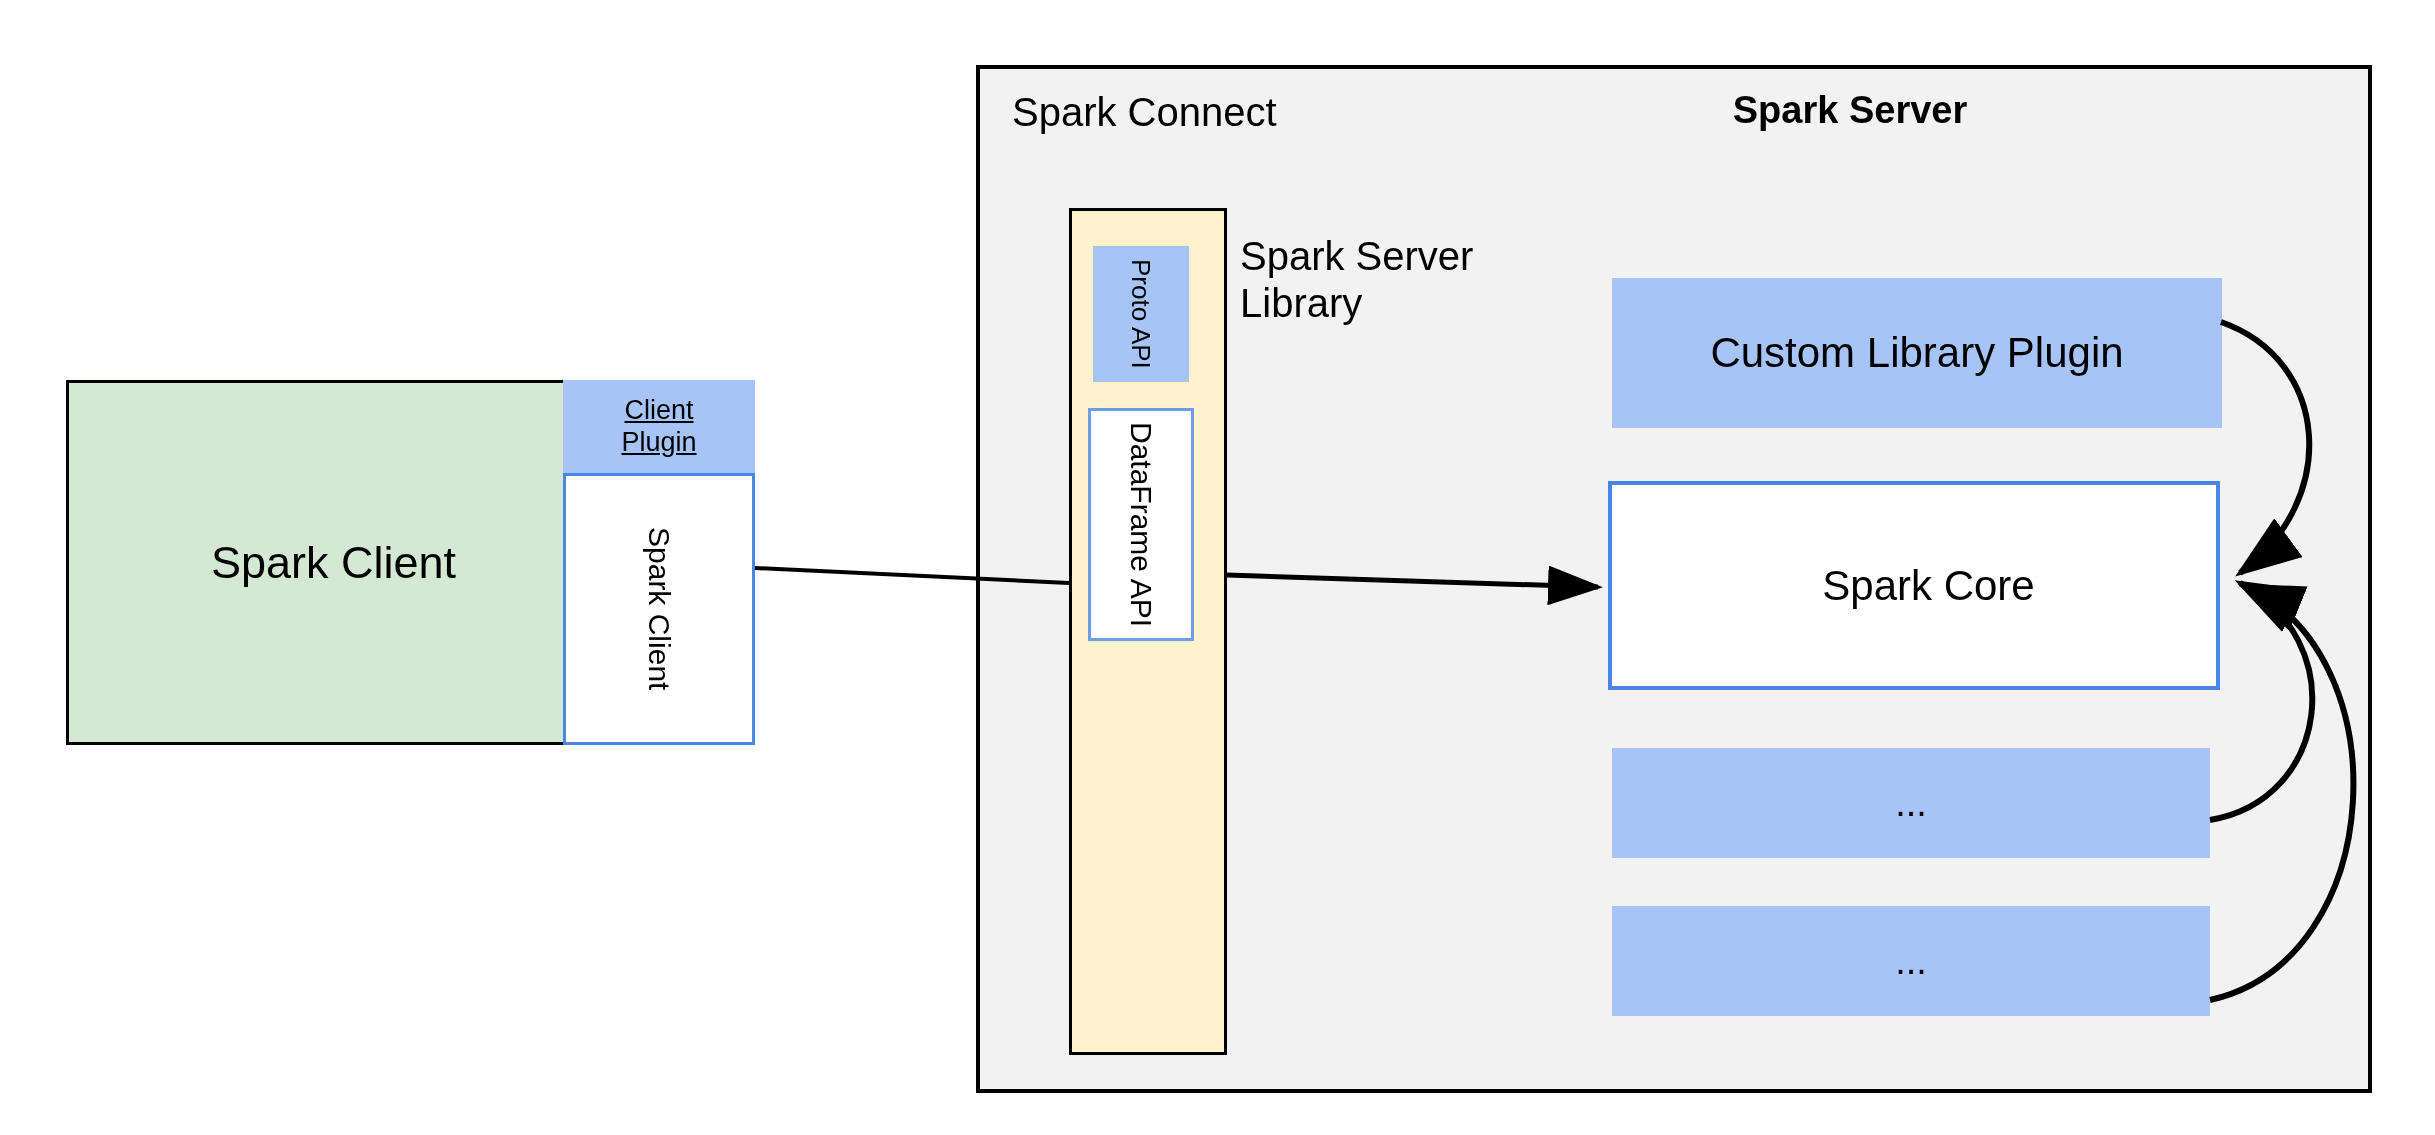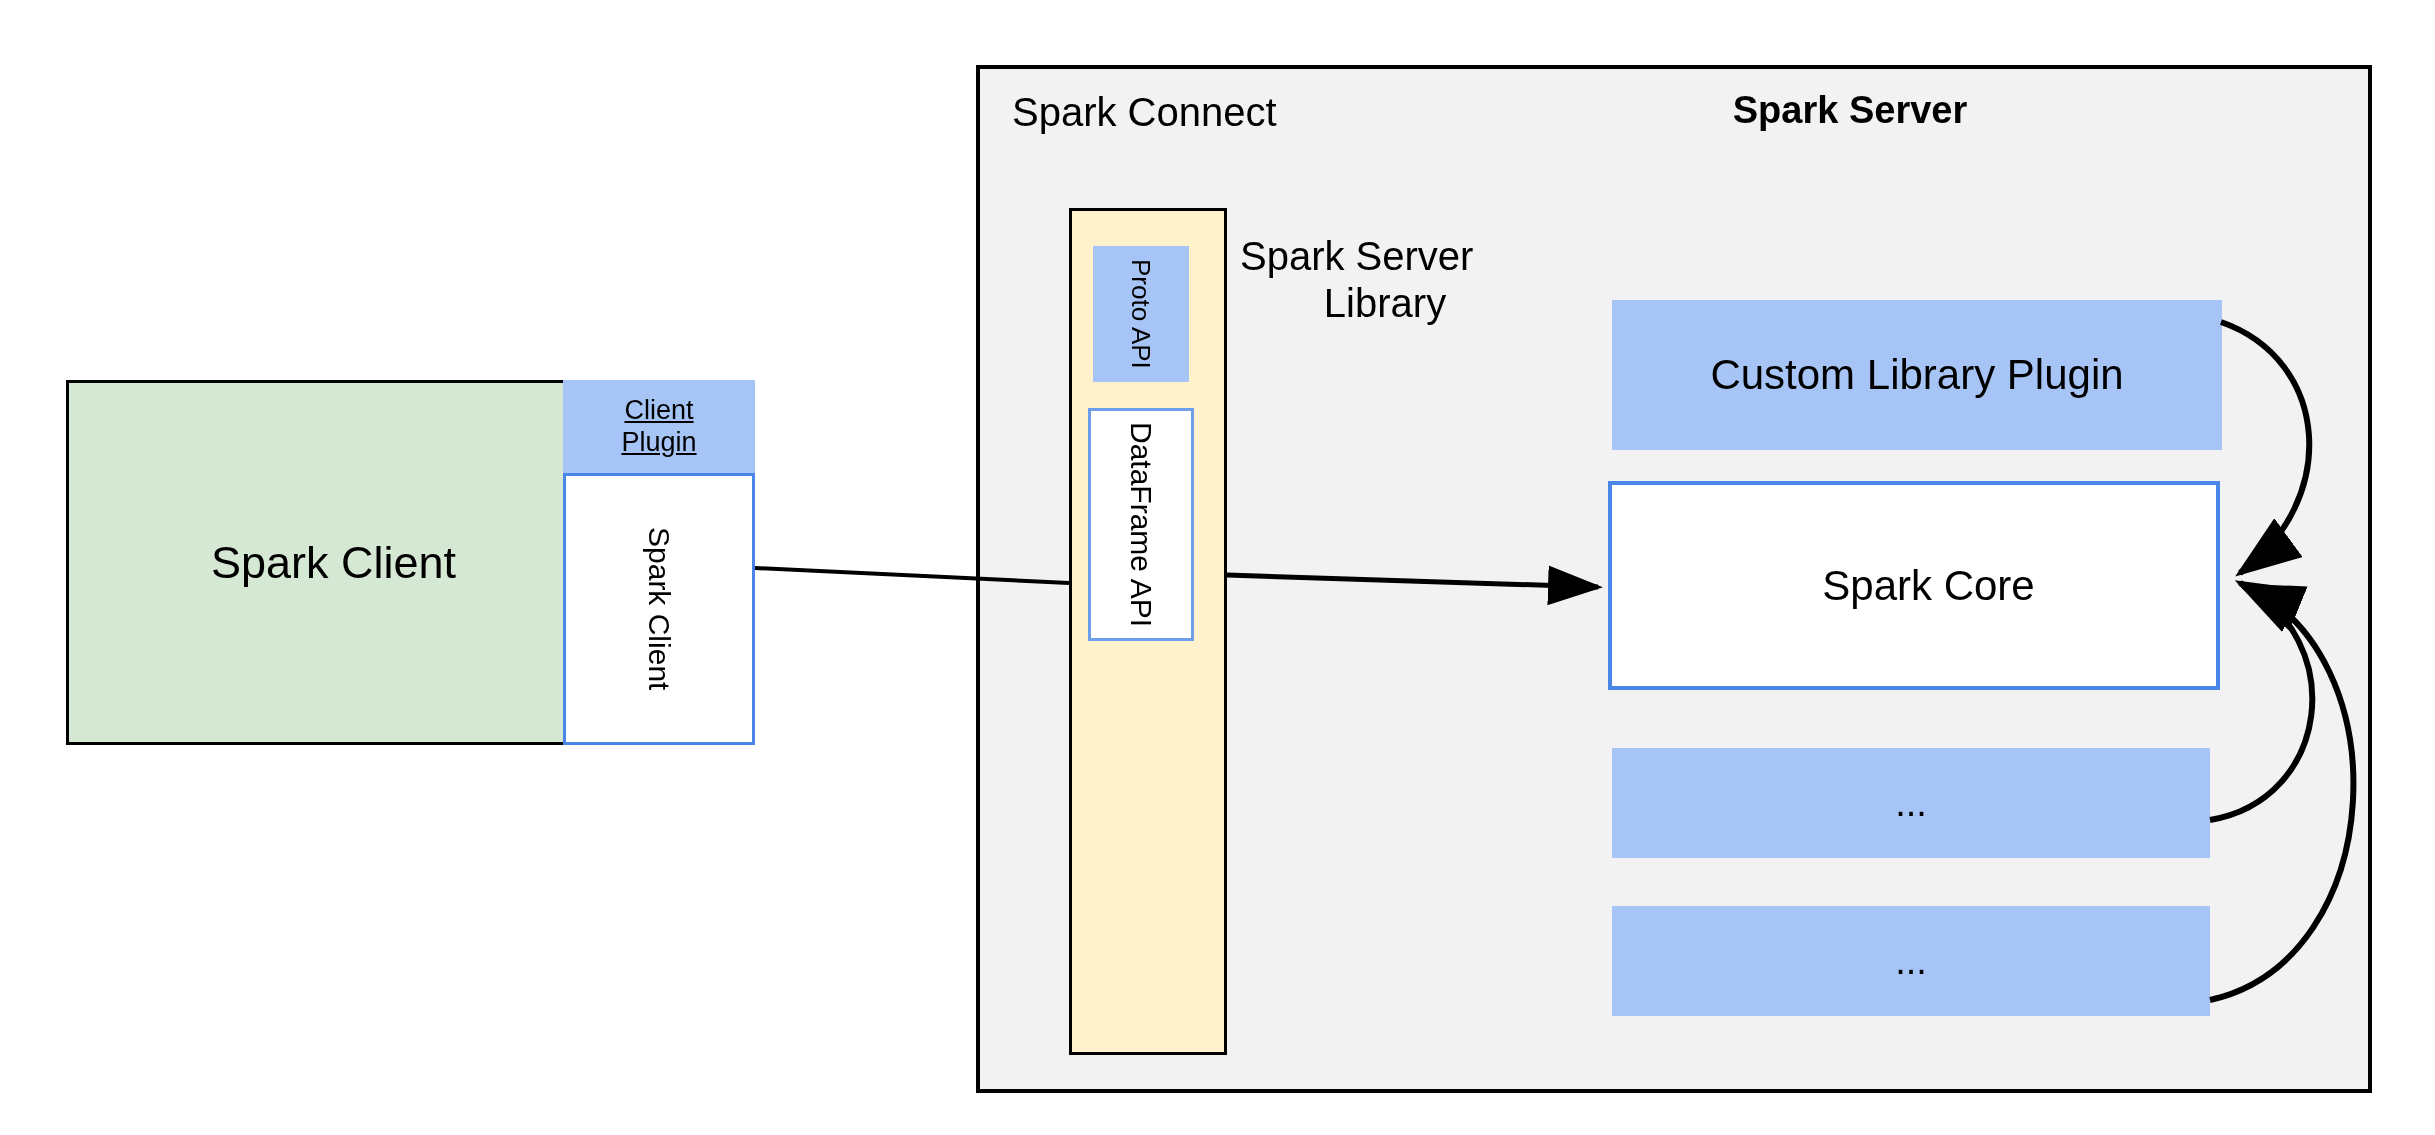--- a/index.html
+++ b/index.html
@@ -103,21 +103,21 @@
   .label-server-library {
     left: 1240px;
     top: 235px;
     width: 290px;
     height: 90px;
     font-size: 40px;
     align-items: flex-start;
     flex-direction: column;
   }
   .label-server-library .l1 { width:100%; text-align:left; }
-  .label-server-library .l2 { width:100%; text-align:center; }
+  .label-server-library .l2 { width:100%; text-align:left; }
 
   
   .connect-column {
     left: 1069px;
     top: 208px;
     width: 158px;
     height: 847px;
     background: #fff2cc;
     border: 3px solid #000000;
     display: block;
@@ -149,21 +149,20 @@
 
   
   .plugin-box {
     left: 1612px;
     top: 278px;
     width: 610px;
     height: 150px;
     background: #a6c4f5;
     border: none;
     font-size: 42px;
-    margin-top: 22px;
   }
   .spark-core {
     left: 1608px;
     top: 481px;
     width: 612px;
     height: 209px;
     background: #ffffff;
     border: 4px solid #4a86e8;
     font-size: 42px;
     padding-left: 29px;

